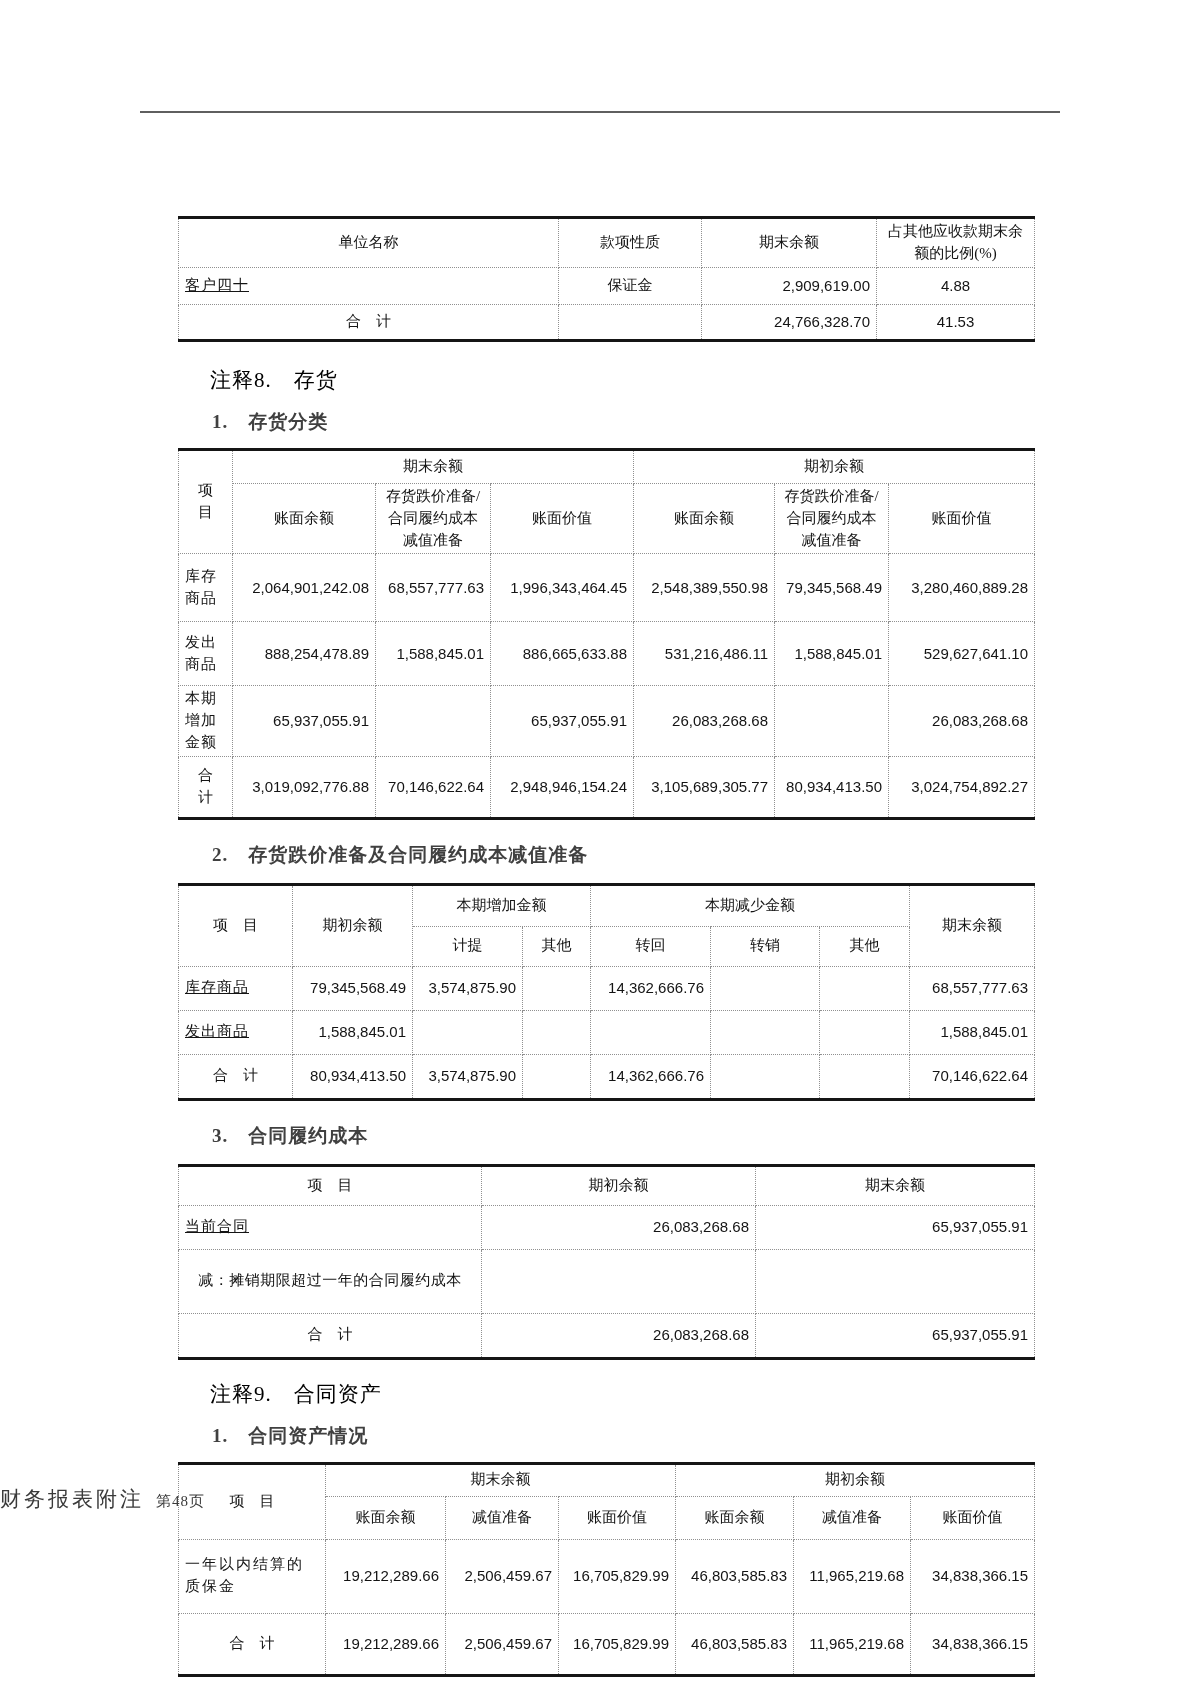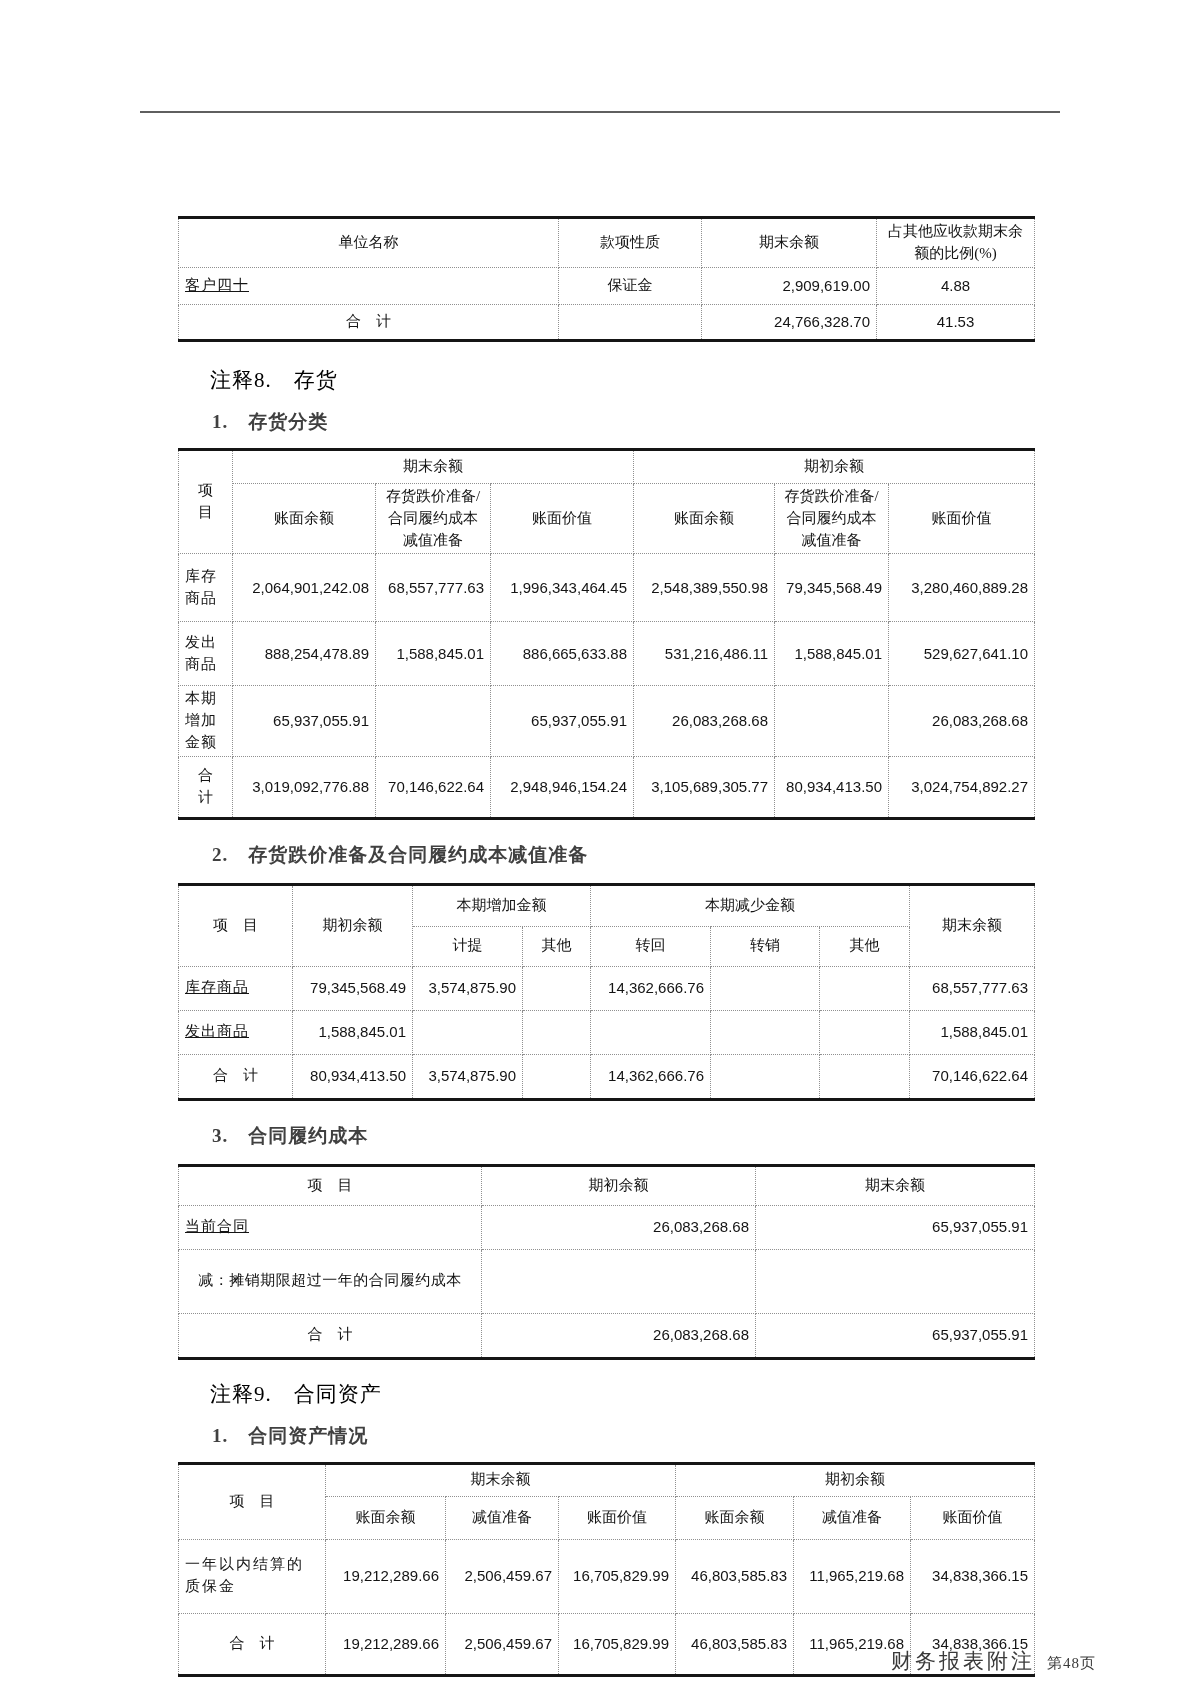--- a/index.html
+++ b/index.html
@@ -23,21 +23,21 @@
   .t1lbl{text-align:left;padding:2px 2px 2px 3px;letter-spacing:1px;}
   .stack{white-space:pre-line;line-height:44px;text-align:center;}
   .stack2{white-space:pre-line;line-height:27px;text-align:center;}
   .vb{vertical-align:bottom;padding-bottom:5px;}
 
   .h1{font-size:21px;font-weight:normal;color:#000;margin:24px 0 0 32px;letter-spacing:1px;}
   .h2{font-size:19px;font-weight:bold;color:#404040;margin:15px 0 0 34px;letter-spacing:1px;}
   .mt-table{margin-top:13px;}
   .mt-t2{margin-top:15px;}
 
-  .footer{position:absolute;top:1647px;left:0;width:1096px;text-align:right;color:#3a3a3a;}
+  .footer{position:absolute;top:1485px;left:0;width:1096px;text-align:left;color:#3a3a3a;}
   .footer .ft1{font-size:21px;letter-spacing:3px;}
   .footer .ft2{font-size:15px;margin-left:12px;letter-spacing:1px;}
 </style>
 </head>
 <body>
 
 <div class="page">
   <div class="top-rule"></div>
 
   <div class="content">

